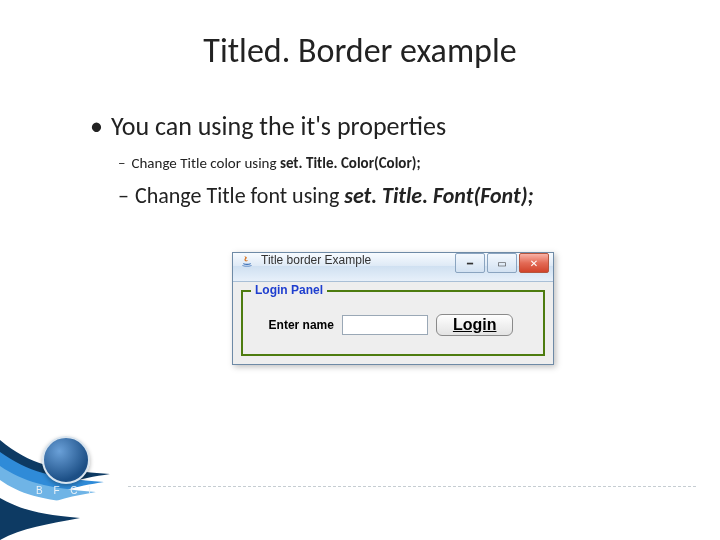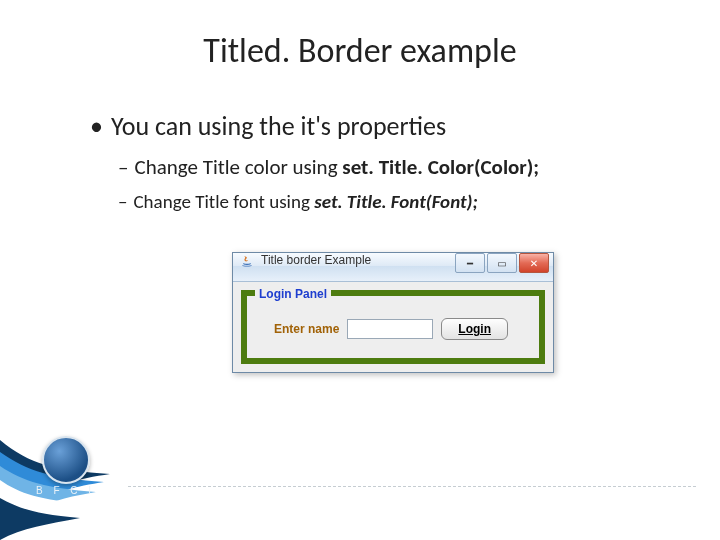--- a/index.html
+++ b/index.html
@@ -37,32 +37,32 @@
   .bullet-main {
     font-size: 26px;
     color: #222;
     margin-bottom: 12px;
   }
   .bullet-main .dot {
     color: #222;
     margin-right: 8px;
   }
   .bullet-sub {
-    font-size: 21px;
+    font-size: 15px;
     color: #222;
     margin-left: 28px;
     margin-bottom: 10px;
   }
   .bullet-sub .dash {
     margin-right: 6px;
   }
   .bold { font-weight: 700; }
   .italic { font-style: italic; font-weight: 700; }
   .sub2 {
-    font-size: 19px;
+    font-size: 22px;
   }
 
   
   .window {
     position: absolute;
     top: 252px;
     left: 232px;
     width: 320px;
     border: 1px solid #6e8aa6;
     box-shadow: 2px 2px 6px rgba(0,0,0,0.25);
@@ -99,21 +99,21 @@
   .win-btn.close {
     background: linear-gradient(#f9b2a6,#e36a55 50%,#d1442c);
     border-color:#b5563f;
     color:#fff;
   }
   .win-body {
     padding: 8px;
     background: #eeeeee;
   }
   .titled-border {
-    border: 6px solid #4d7c0f;
+    border: 2px solid #4d7c0f;
     position: relative;
     padding: 22px 10px 18px 6px;
     background: #eeeeee;
   }
   .titled-border-title {
     position: absolute;
     top: -9px;
     left: 8px;
     background: #eeeeee;
     padding: 0 4px;
@@ -122,35 +122,35 @@
     font-weight: 700;
   }
   .form-row {
     display: flex;
     align-items: center;
     justify-content: center;
     gap: 8px;
   }
   .label {
     font-size: 12px;
-    color: #a16207;
+    color: #000000;
     font-weight: 700;
   }
   .txt {
     width: 80px;
     height: 18px;
     border: 1px solid #9aa8b6;
     background: #fff;
     font-size: 12px;
     padding: 0 2px;
   }
   .login-btn {
     height: 22px;
     padding: 0 16px;
-    font-size: 12px;
+    font-size: 16px;
     font-weight: 700;
     border: 1px solid #8a8a8a;
     background: linear-gradient(#fefefe,#e3e3e3);
     border-radius: 6px;
     text-decoration: underline;
   }
 
   
   .footer {
     position: absolute;

